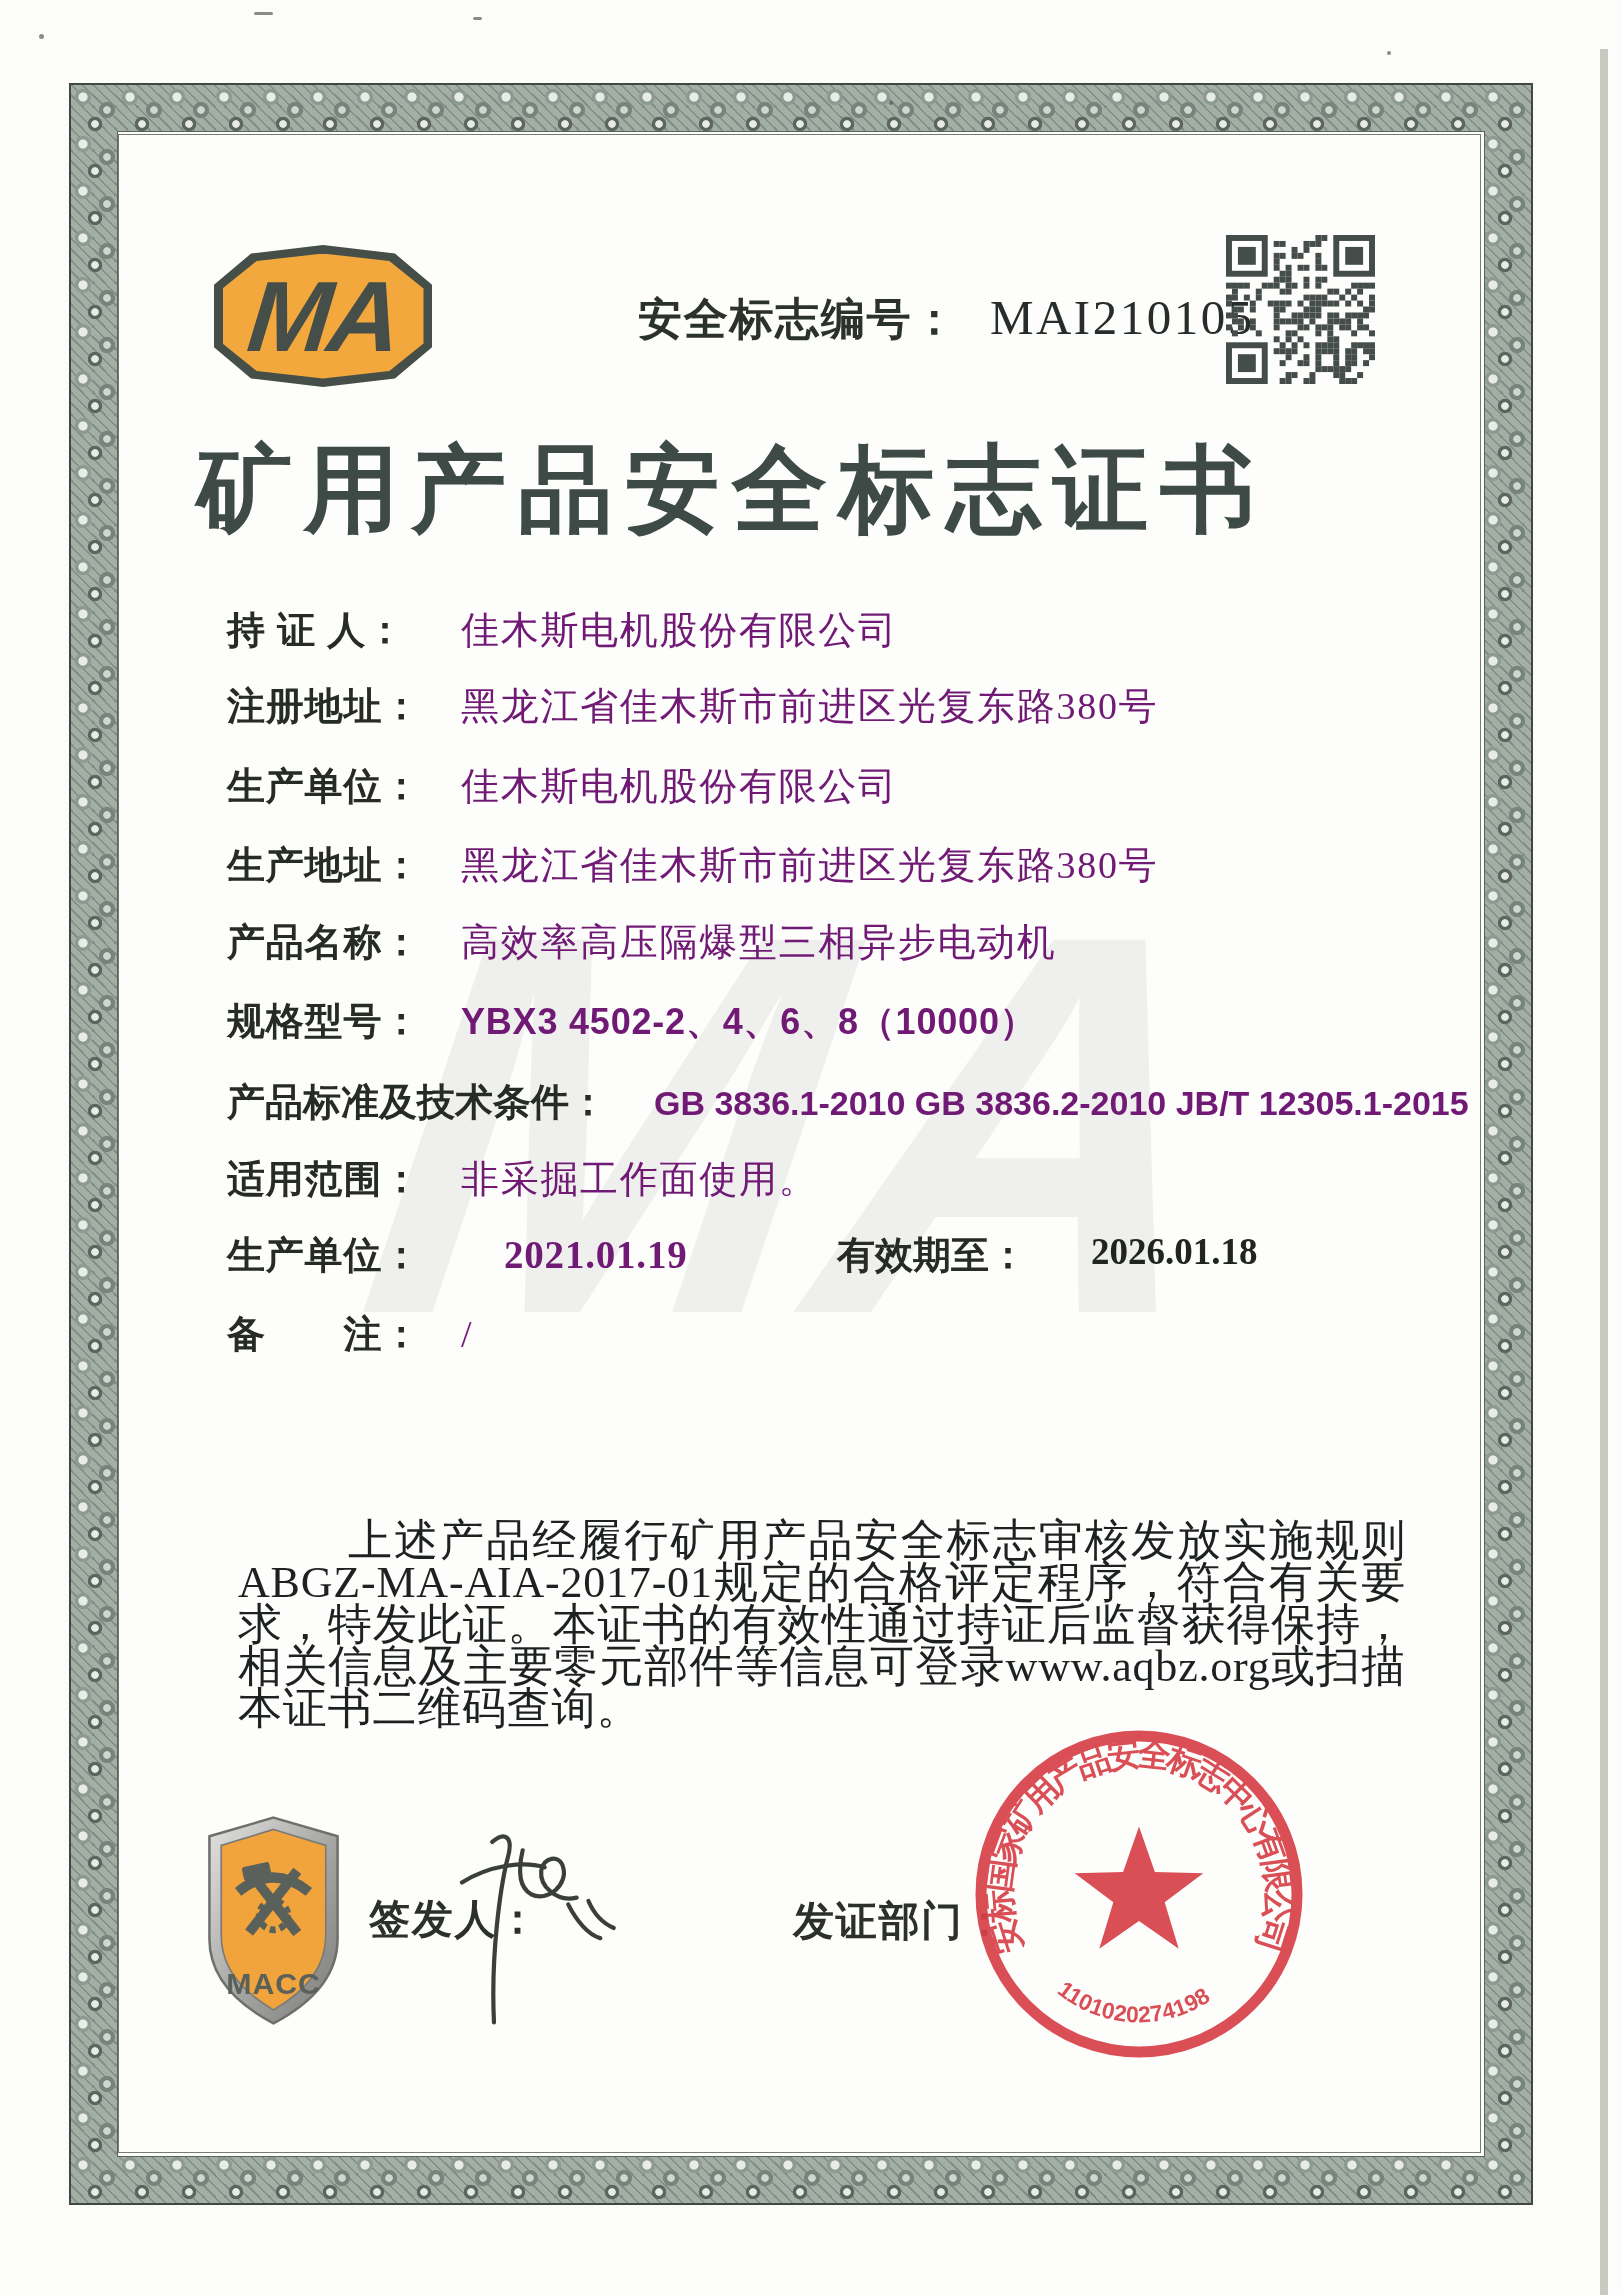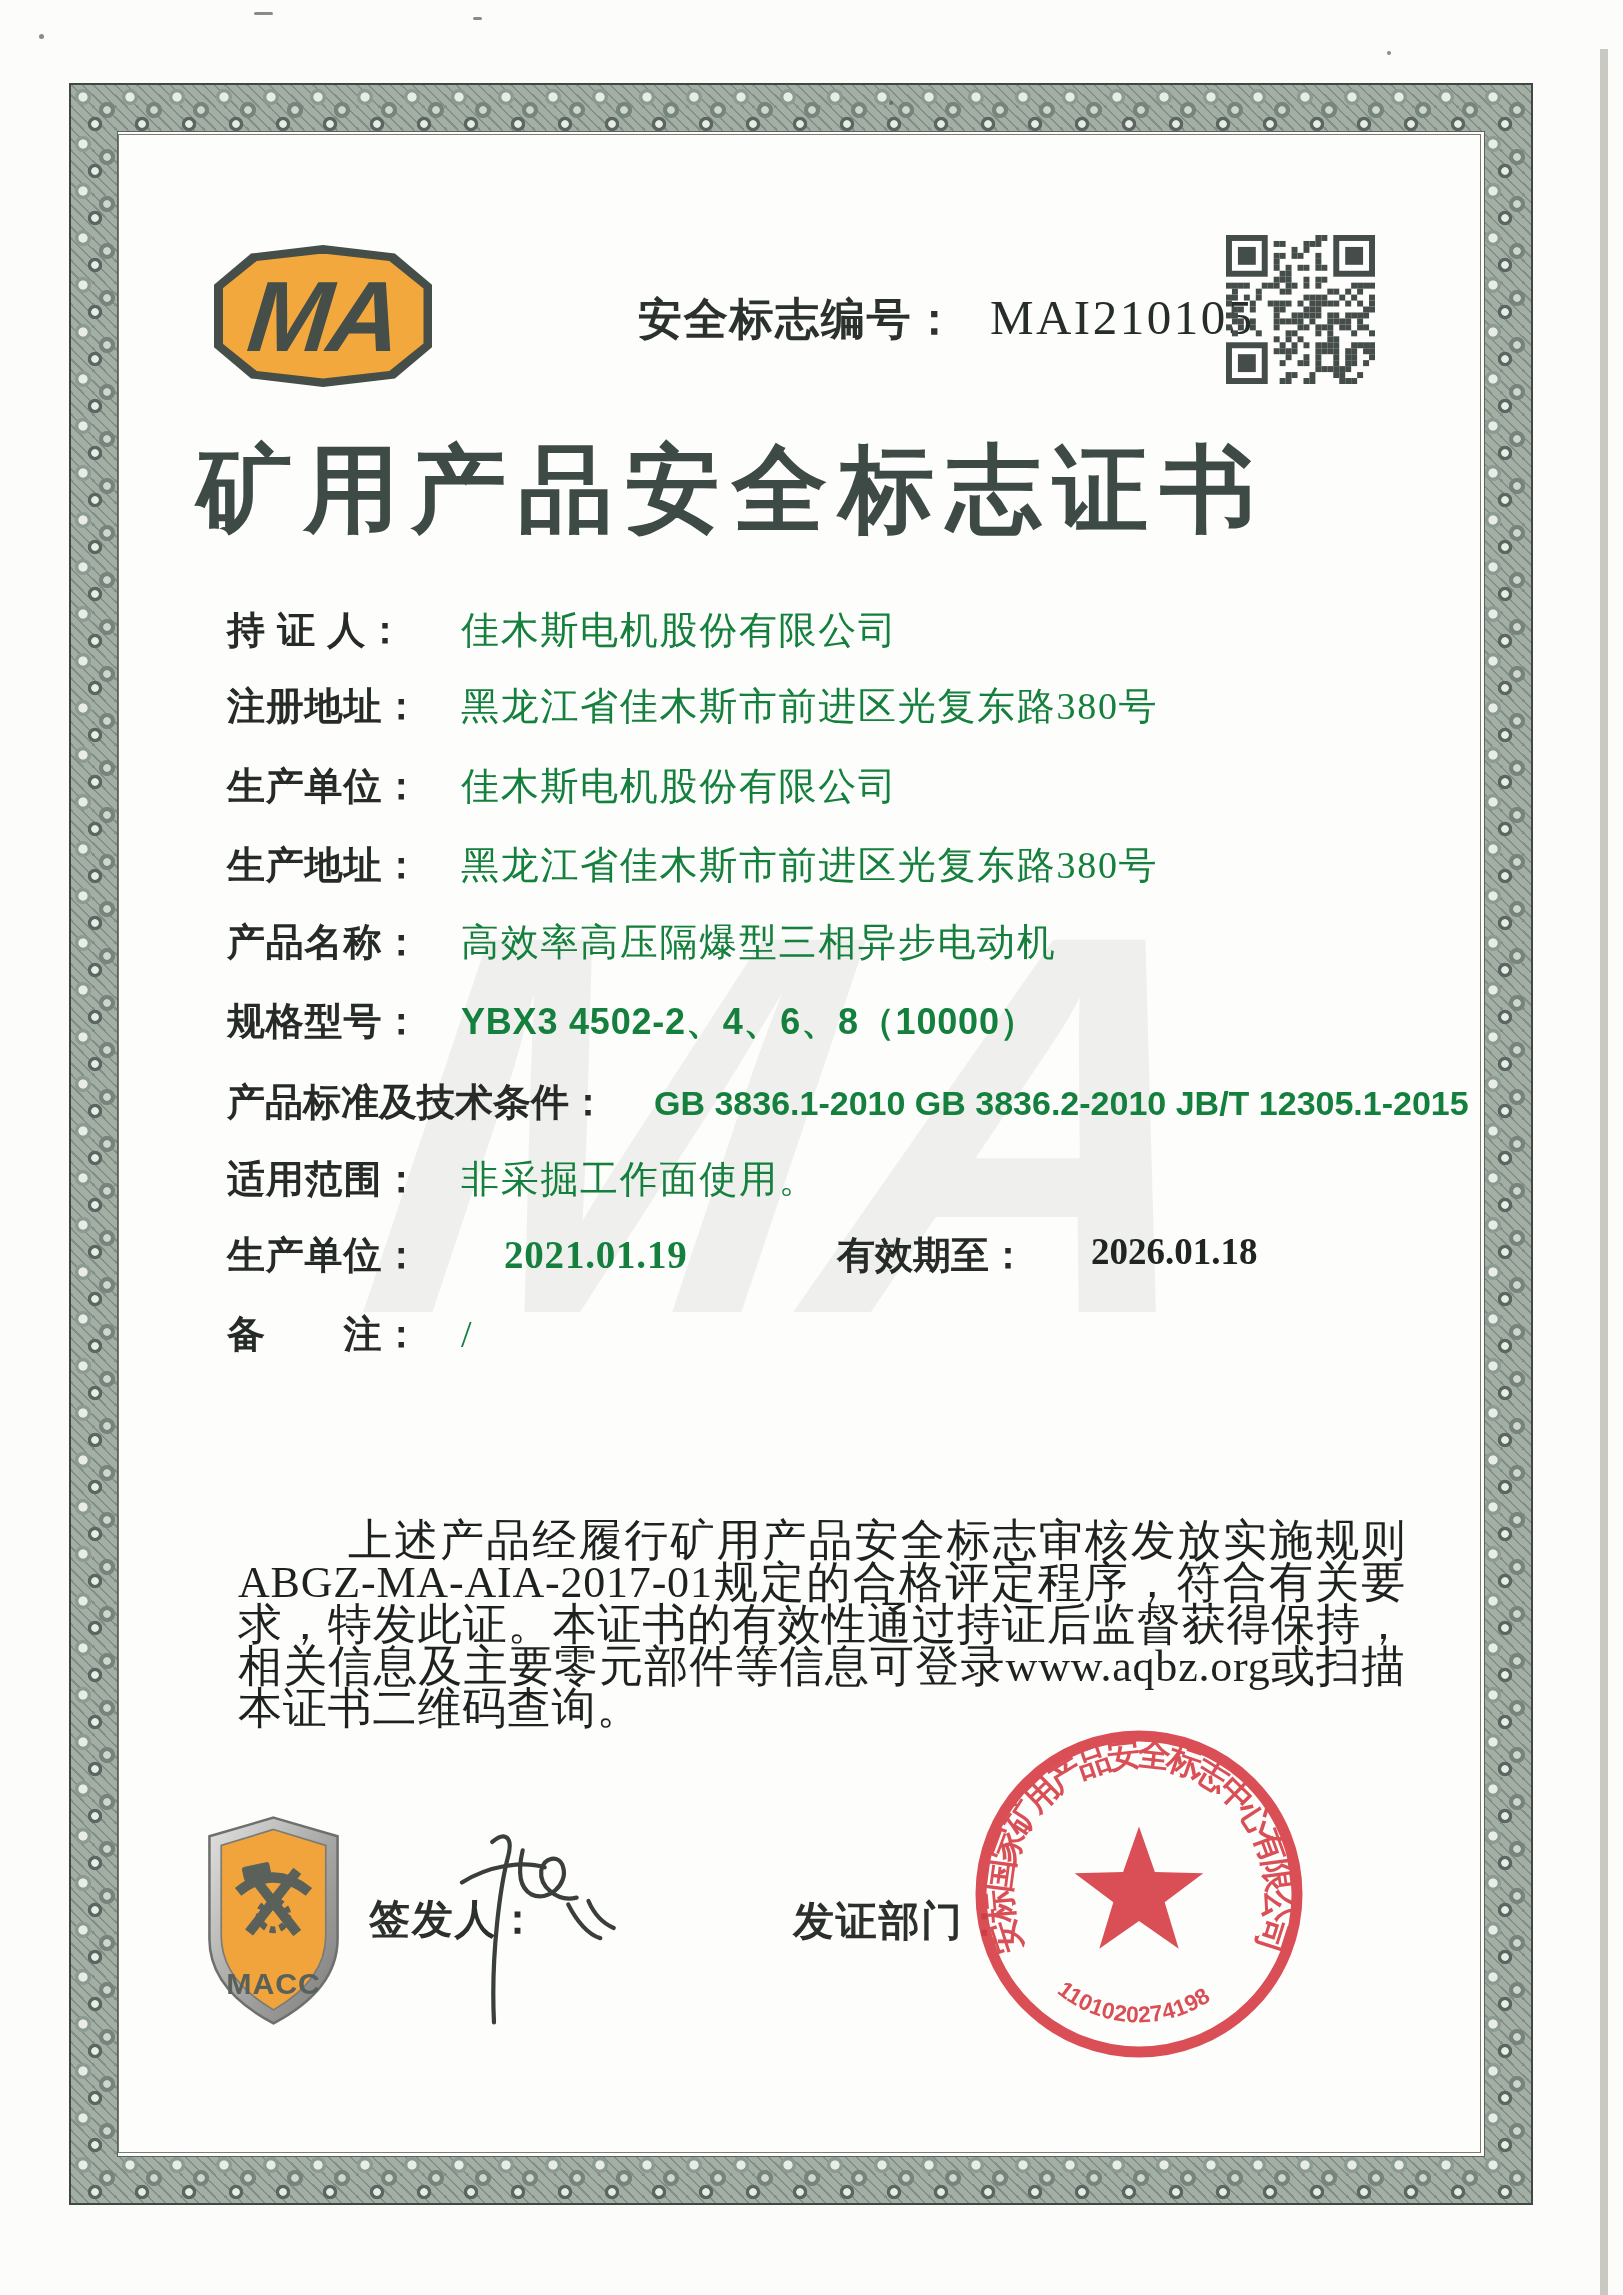--- a/index.html
+++ b/index.html
@@ -62,21 +62,21 @@
   
   .watermark{left:380px;top:854px;width:930px;
     font-weight:900;font-style:italic;font-size:541px;line-height:1;
     color:rgba(148,158,150,0.13);transform:skewX(-8deg);
     pointer-events:none;user-select:none;}
 
   
   .row{position:absolute;left:227px;white-space:nowrap;}
   .flabel{display:inline-block;width:234px;font-weight:700;font-size:38px;color:#262b28;letter-spacing:0.8px;vertical-align:baseline;}
   .flabel.wide{width:427px;letter-spacing:0;}
-  .fvalue{font-family:"Liberation Serif","DejaVu Serif",serif;font-size:38px;color:#15803d;letter-spacing:1.7px;}
+  .fvalue{font-family:"Liberation Serif","DejaVu Serif",serif;font-size:38px;color:#701a75;letter-spacing:1.7px;}
   .fvalue.num{font-family:Liberation Sans, sans-serif;font-weight:600;font-size:36px;letter-spacing:0.8px;}
   .fvalue.std{font-family:"Liberation Sans","DejaVu Sans",sans-serif;font-weight:600;font-size:34px;letter-spacing:0;}
   .pair2-label{position:absolute;left:610px;top:0;font-weight:700;font-size:38px;color:#262b28;}
   .pair2-value{position:absolute;left:864px;top:0;font-family:"Liberation Serif","DejaVu Serif",serif;font-weight:600;font-size:37px;}
 
   
   .statement{left:238px;top:1520px;width:1168px;
     font-family:"Liberation Serif","DejaVu Serif",serif;
     font-size:44px;line-height:42px;color:#1d2220;
     text-align:justify;text-indent:2.5em;letter-spacing:0.8px;}

